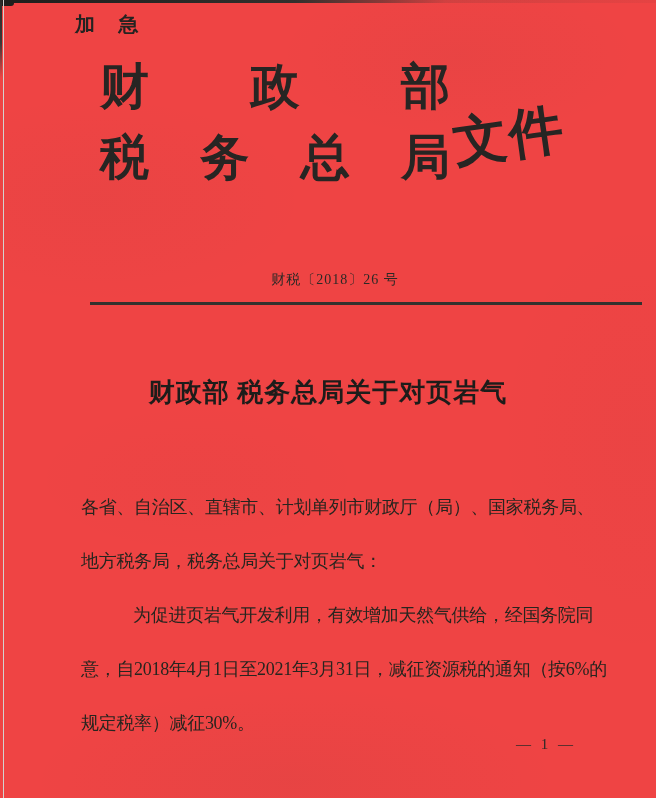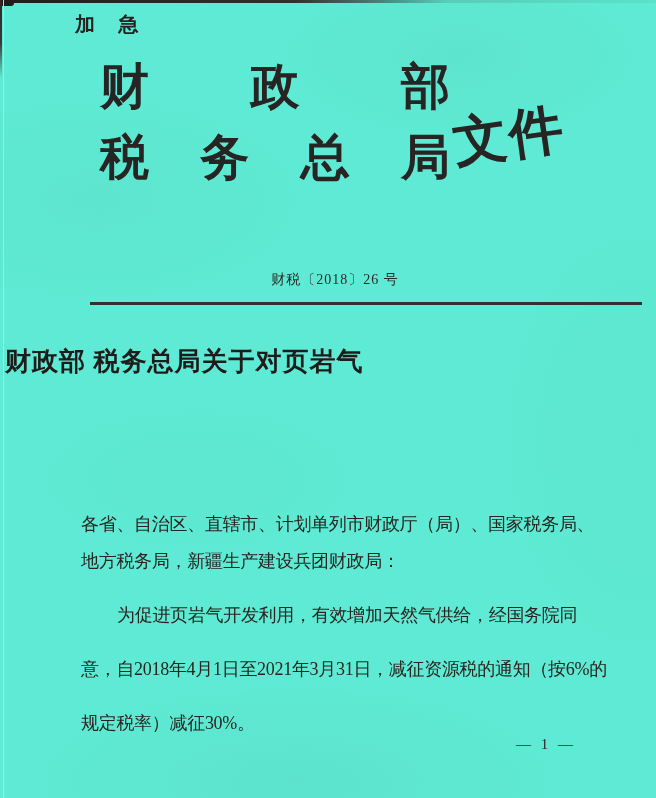--- a/index.html
+++ b/index.html
@@ -6,21 +6,21 @@
   * { margin: 0; padding: 0; box-sizing: border-box; }
   html, body { width: 656px; height: 798px; }
   body {
     font-family: "Liberation Serif", "DejaVu Serif", serif;
     background: #eceae7;
   }
   .page {
     position: relative;
     width: 656px;
     height: 798px;
-    background: #5eead4;
+    background: #ef4444;
     overflow: hidden;
     color: #2e2c28;
   }
   .texture {
     position: absolute; inset: 0; pointer-events: none;
     background:
       radial-gradient(ellipse 300px 150px at 15% 25%, rgba(60,60,55,0.03), transparent 70%),
       radial-gradient(ellipse 260px 120px at 70% 7%, rgba(60,60,55,0.035), transparent 70%),
       radial-gradient(ellipse 380px 140px at 45% 98%, rgba(60,60,55,0.045), transparent 70%),
       radial-gradient(ellipse 200px 320px at 97% 55%, rgba(60,60,55,0.025), transparent 70%),
@@ -69,32 +69,32 @@
   .ref-number {
     position: absolute; left: 35px; top: 271px; width: 600px;
     text-align: center; font-size: 14px; letter-spacing: 1px;
     color: #2b2926; white-space: nowrap;
   }
   .rule {
     position: absolute; left: 90px; top: 302px; width: 552px; height: 3px;
     background: #33312e;
   }
   .title {
-    position: absolute; left: 5px; top: 342px; width: 646px;
-    text-align: left; font-size: 26px; font-weight: 900;
+    position: absolute; left: 5px; top: 373px; width: 646px;
+    text-align: center; font-size: 26px; font-weight: 900;
     line-height: 40px; letter-spacing: 1px; color: #1d1c1a;
   }
   .body-line {
     position: absolute; left: 81px;
     font-size: 18px; letter-spacing: -0.3px;
     color: #27251f; white-space: nowrap; line-height: 24px;
   }
-  .bl-1 { top: 495px; margin-top: 17px; }
+  .bl-1 { top: 495px; }
   .bl-2 { top: 549px; }
-  .bl-3 { top: 603px; left: 117px; }
+  .bl-3 { top: 603px; left: 133px; }
   .bl-4 { top: 657px; }
   .bl-5 { top: 711px; text-align: center; }
   .page-number {
     position: absolute; left: 516px; top: 736px;
     font-size: 15px; letter-spacing: 3px; color: #2b2a27;
     white-space: nowrap;
   }
 </style>
 </head>
 <body>
@@ -128,20 +128,20 @@
 
   <div class="ref-number">财税〔2018〕26 号</div>
 
   <div class="rule"></div>
 
   <div class="title">
     <div>财政部 税务总局关于对页岩气</div>
   </div>
 
   <div class="body-line bl-1">各省、自治区、直辖市、计划单列市财政厅（局）、国家税务局、</div>
-  <div class="body-line bl-2">地方税务局，新疆生产建设兵团财政局：</div>
+  <div class="body-line bl-2">地方税务局，税务总局关于对页岩气：</div>
   <div class="body-line bl-3">为促进页岩气开发利用，有效增加天然气供给，经国务院同</div>
   <div class="body-line bl-4">意，自2018年4月1日至2021年3月31日，减征资源税的通知（按6%的</div>
   <div class="body-line bl-5">规定税率）减征30%。</div>
 
   <div class="page-number">— 1 —</div>
 
 </div>
 
 </body></html>

